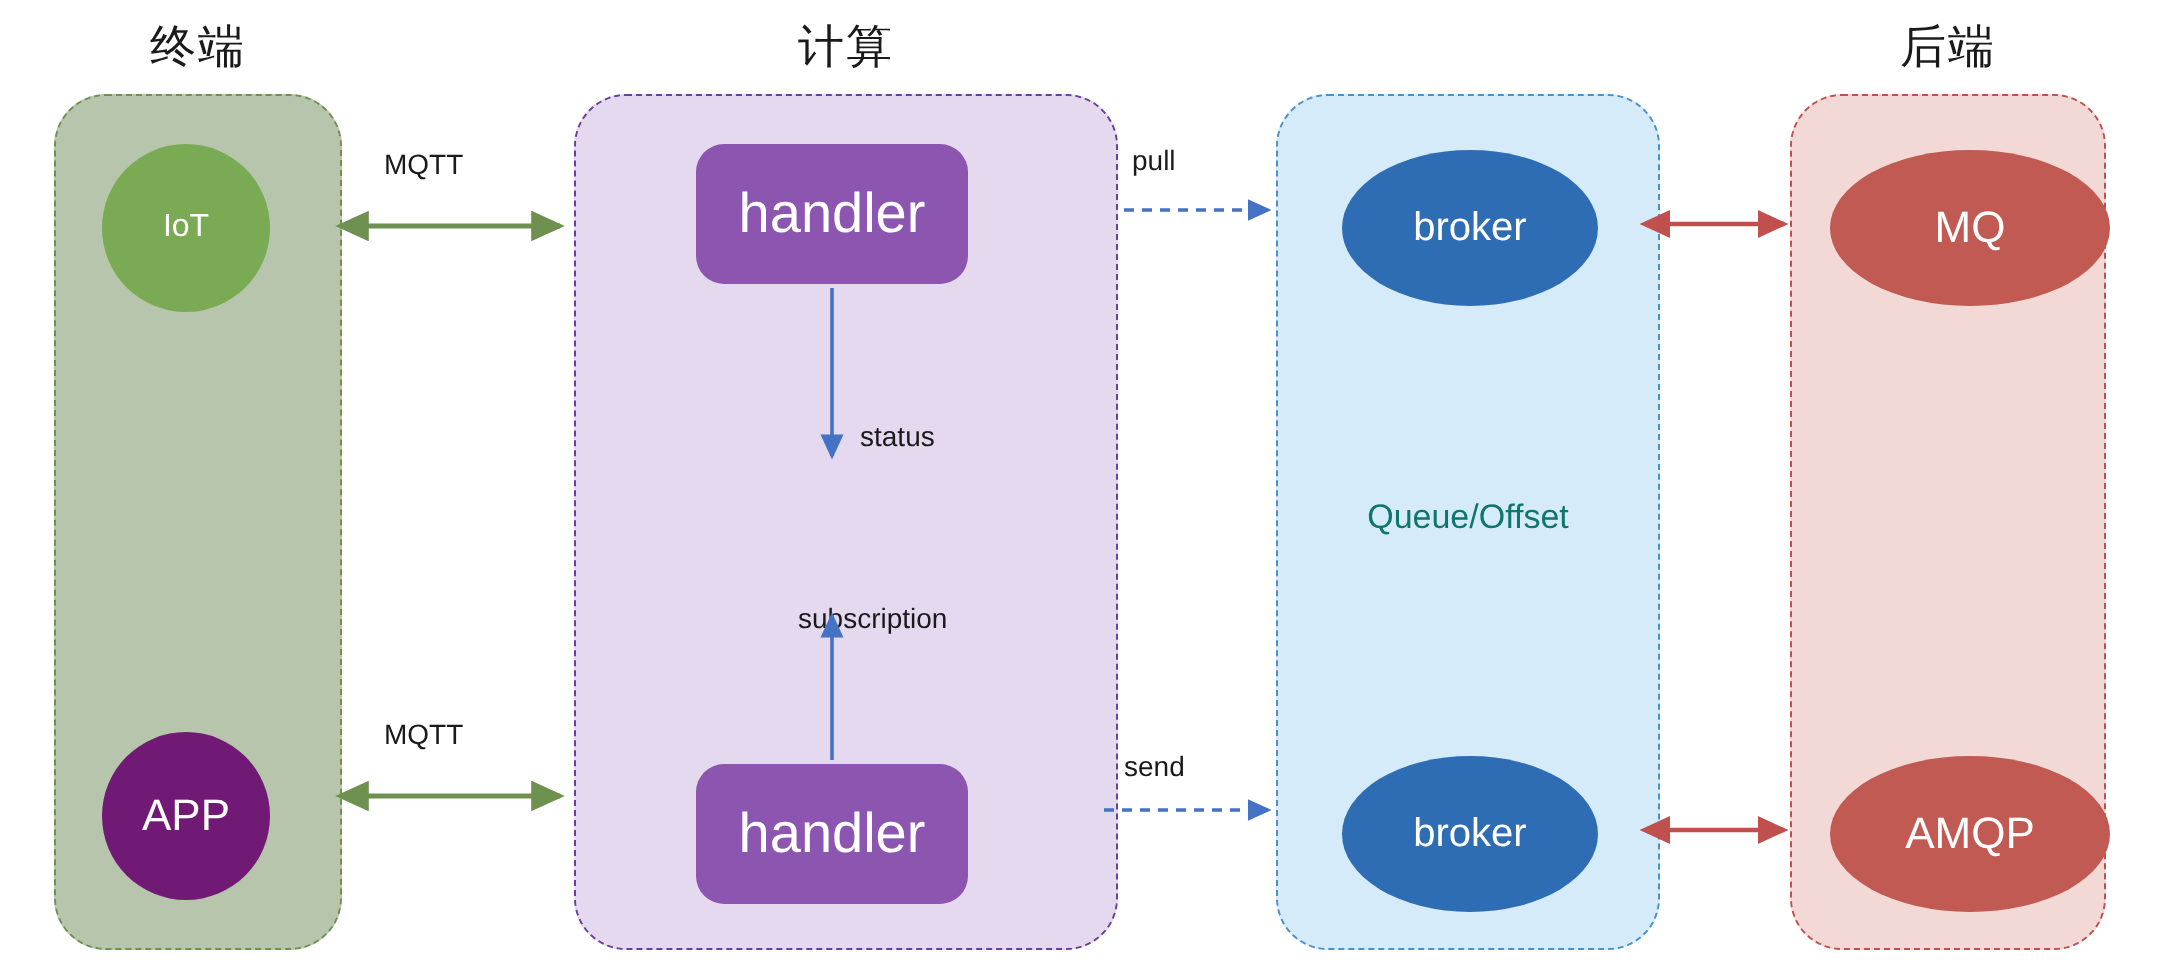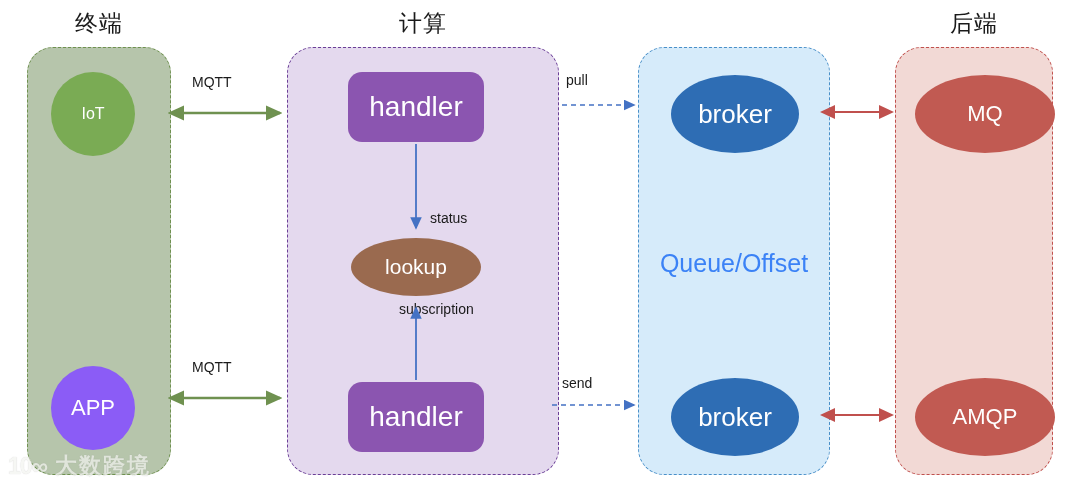--- a/index.html
+++ b/index.html
@@ -50,37 +50,37 @@
     color: #ffffff;
     box-sizing: border-box;
     text-align: center;
     line-height: 1.1;
   }
   .circle { border-radius: 50%; }
   .ellipse { border-radius: 50%; }
   .rrect { border-radius: 14px; }
 
   .n-iot     { background: #7aab54; font-size: 16px; }
-  .n-app     { background: #8b5cf6; font-size: 22px; }
+  .n-app     { background: #701a75; font-size: 22px; }
   .n-handler { background: #8b55b0; font-size: 28px; }
   .n-lookup  { background: #9a6a4f; font-size: 21px; }
-  .n-broker  { background: #2e6db4; font-size: 26px; }
+  .n-broker  { background: #2e6db4; font-size: 20px; }
   .n-mq      { background: #c15a52; font-size: 22px; }
 
   
   .edge-label {
     position: absolute;
     font-size: 14px;
     color: #1a1a1a;
     white-space: nowrap;
   }
   .inner-label {
     position: absolute;
-    font-size: 25px;
-    color: #3b82f6;
+    font-size: 17px;
+    color: #0f766e;
     white-space: nowrap;
   }
 
   
   #arrows {
     position: absolute;
     left: 0; top: 0;
     width: 1080px;
     height: 488px;
     pointer-events: none;
@@ -130,21 +130,20 @@
   <div class="zone zone-storage" style="left:638px; top:47px; width:192px; height:428px;"></div>
 
   <div class="zone zone-backend" style="left:895px; top:47px; width:158px; height:428px;"></div>
 
   <div class="node circle n-iot" style="left:51px; top:72px; width:84px; height:84px;">IoT</div>
 
   <div class="node circle n-app" style="left:51px; top:366px; width:84px; height:84px;">APP</div>
 
   <div class="node rrect n-handler" style="left:348px; top:72px; width:136px; height:70px;">handler</div>
 
-  <div class="node ellipse n-lookup" style="left:351px; top:238px; width:130px; height:58px;">lookup</div>
 
   <div class="node rrect n-handler" style="left:348px; top:382px; width:136px; height:70px;">handler</div>
 
   <div class="node ellipse n-broker" style="left:671px; top:75px; width:128px; height:78px;">broker</div>
 
   <div class="inner-label" style="left:659px; top:249px; width:150px; text-align:center;">Queue/Offset</div>
 
   <div class="node ellipse n-broker" style="left:671px; top:378px; width:128px; height:78px;">broker</div>
 
   <div class="node ellipse n-mq" style="left:915px; top:378px; width:140px; height:78px;">AMQP</div>
@@ -192,18 +191,14 @@
 
     <line x1="562" y1="105" x2="634" y2="105" stroke="#4472c4" stroke-width="1.7" stroke-dasharray="5 4" marker-end="url(#b-end)"></line>
 
     <line x1="552" y1="405" x2="634" y2="405" stroke="#4472c4" stroke-width="1.7" stroke-dasharray="5 4" marker-end="url(#b-end)"></line>
 
     <line x1="833" y1="112" x2="892" y2="112" stroke="#c0504d" stroke-width="2.2" marker-start="url(#r-start)" marker-end="url(#r-end)"></line>
 
     <line x1="833" y1="415" x2="892" y2="415" stroke="#c0504d" stroke-width="2.2" marker-start="url(#r-start)" marker-end="url(#r-end)"></line>
   </svg>
 
-  <div class="watermark">
-    <span class="wm-logo">10∞</span>
-    <span class="wm-text">大数跨境</span>
-  </div>
 
 </div>
 
 </body></html>

